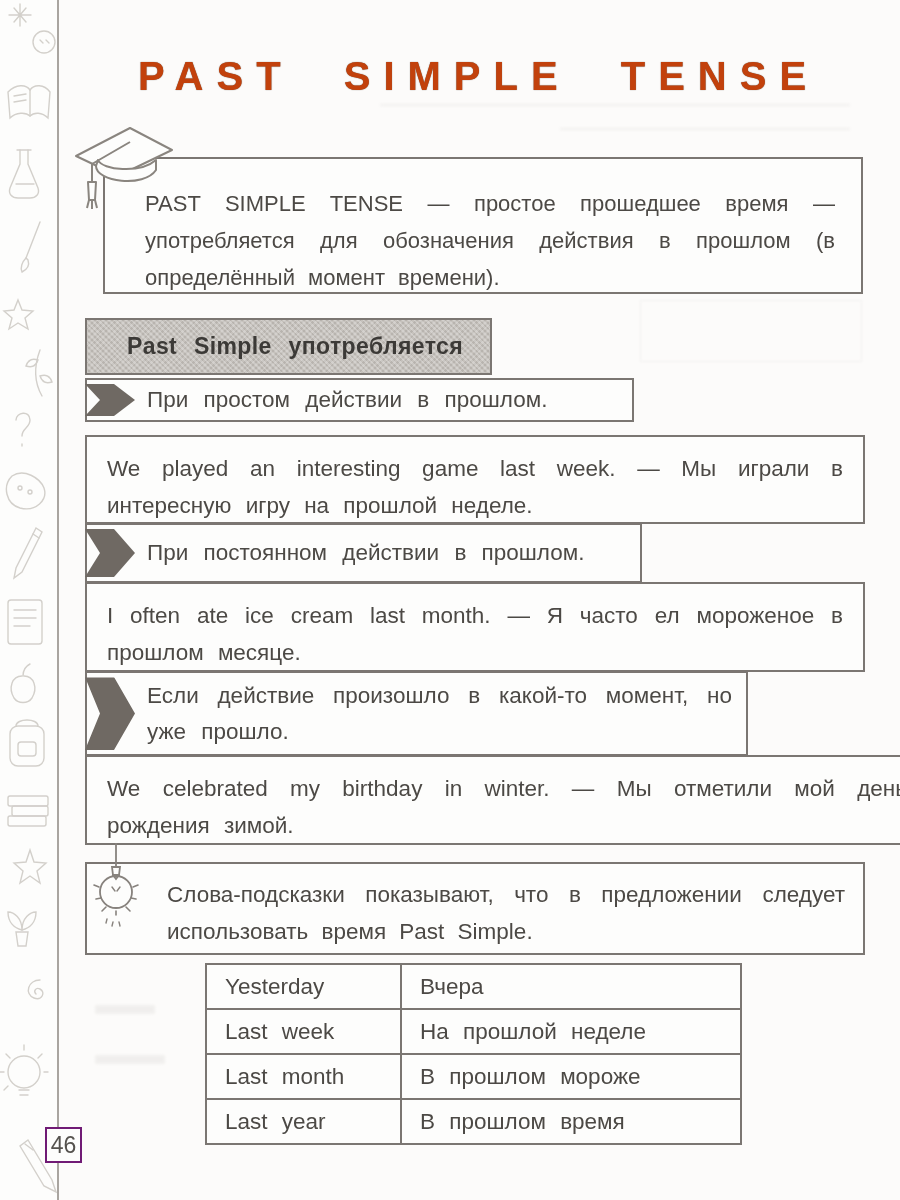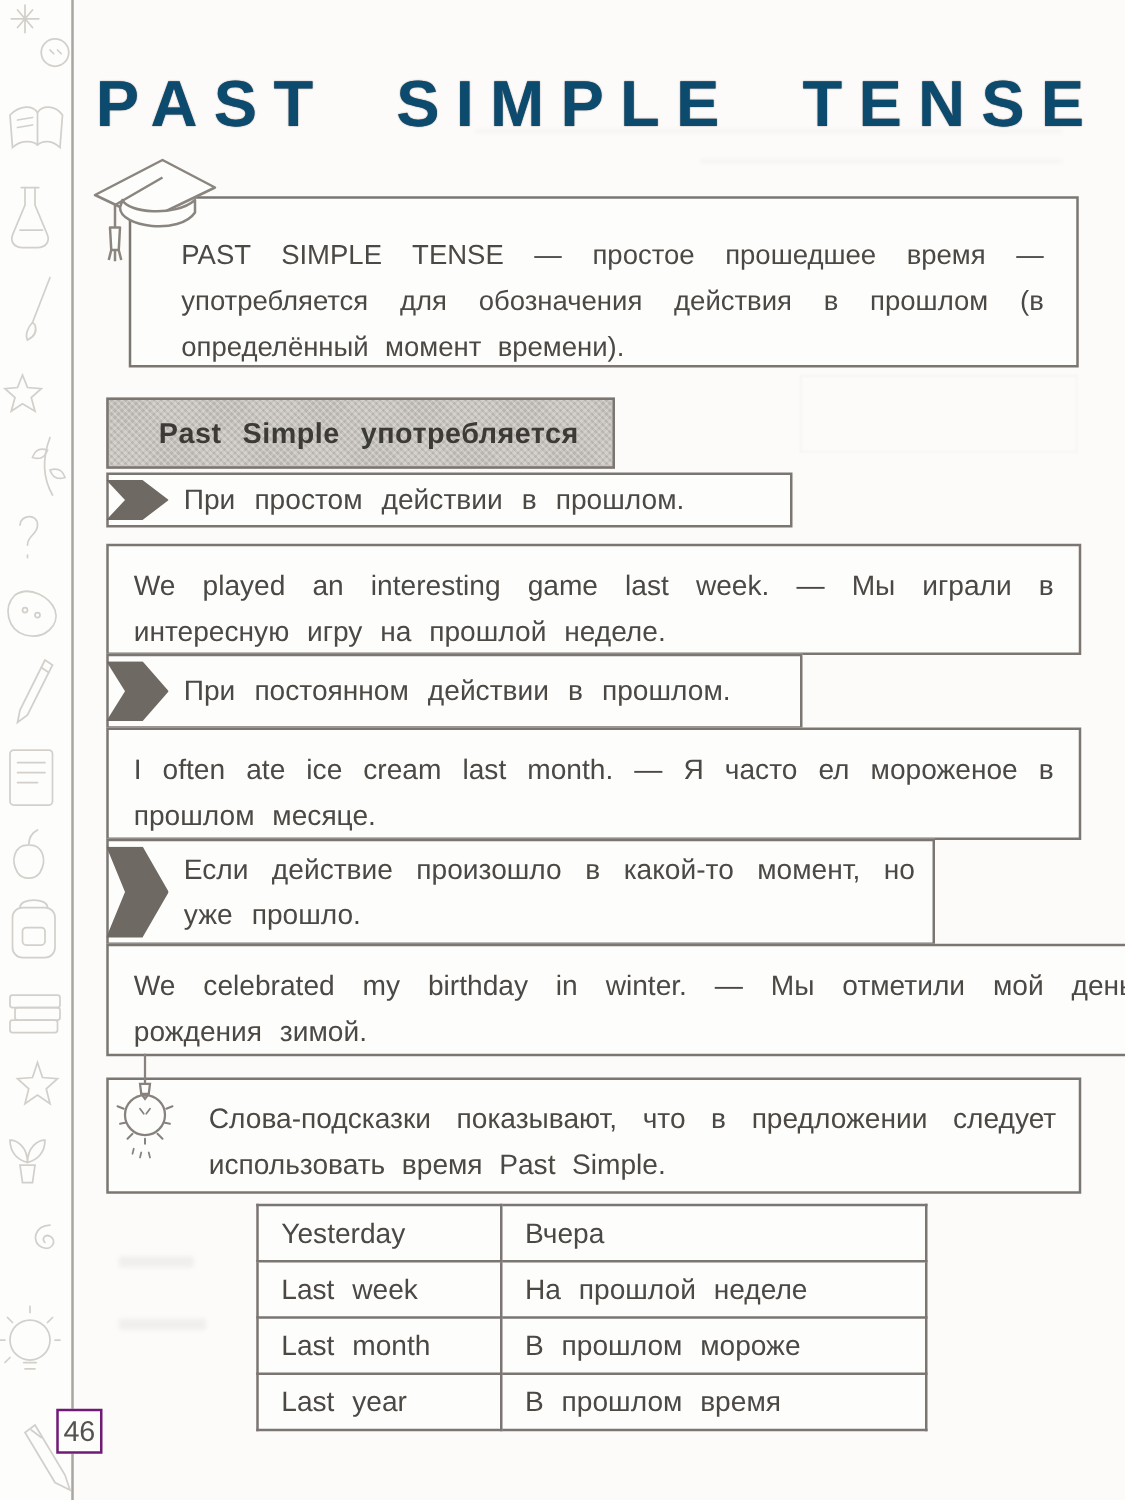--- a/index.html
+++ b/index.html
@@ -13,22 +13,22 @@
   .page{position:absolute;inset:0;background:#fcfbfa;}
 
   
   .doodle-strip{position:absolute;left:0;top:0;width:57px;height:1200px;background:#fdfdfc;}
   .strip-divider{position:absolute;left:57px;top:0;width:2px;height:1200px;background:#a9a5a0;}
 
   
   .page-title{
     position:absolute;left:57px;right:0;top:54px;
     text-align:center;
-    font-size:52px;font-weight:800;letter-spacing:13px;word-spacing:26px;
-    color:#0c4a6e;
+    font-size:40px;font-weight:800;letter-spacing:13px;word-spacing:26px;
+    color:#c2410c;
     text-shadow:0 0 1px #5b544d;
   }
 
   
   .frame{position:absolute;background:#fdfdfc;border:2px solid #7b7672;box-sizing:border-box;}
 
   .definition-box{left:103px;top:157px;width:760px;height:137px;}
   .definition-text{
     padding:26px 26px 0 40px;
     font-size:22px;line-height:37px;

